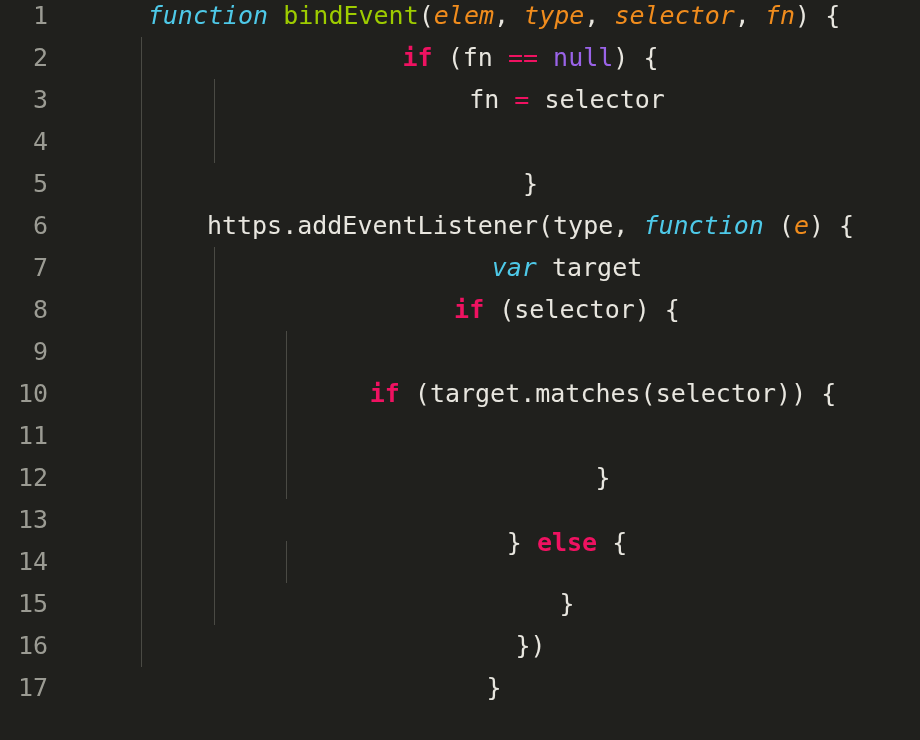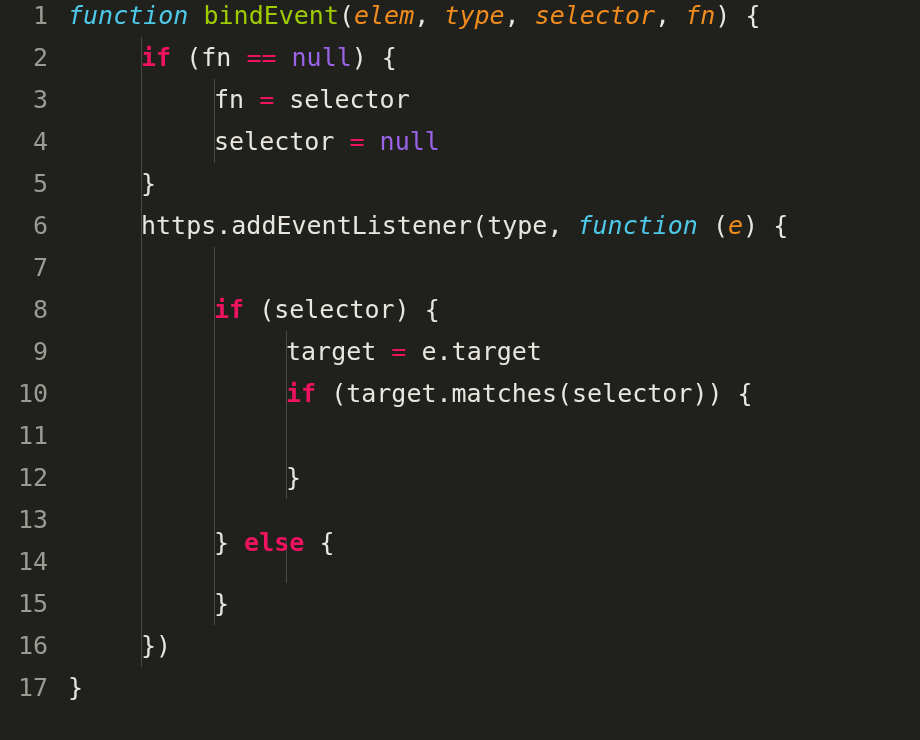--- a/index.html
+++ b/index.html
@@ -54,20 +54,21 @@
   }
 
   
   #code {
     position: absolute;
     left: 0;
     top: 0;
     width: 782px;
     height: 740px;
     z-index: 2;
+    text-align: center;
   }
   .line {
     position: absolute;
     left: 0;
     width: 920px;
     height: 42px;
     line-height: 42px;
     white-space: pre;
     font-family: "DejaVu Sans Mono", "Liberation Mono", monospace;
     font-size: 25px;
@@ -129,25 +130,24 @@
       <div class="guide" style="left: 214px; top: 79px; height: 84px;"></div>
       <div class="guide" style="left: 214px; top: 247px; height: 378px;"></div>
       <div class="guide" style="left: 286px; top: 331px; height: 168px;"></div>
       <div class="guide" style="left: 286px; top: 541px; height: 42px;"></div>
     </div>
 
   <div id="code">
       <div class="line" style="top: -5px;"><span class="pad" style="width: 68px;"></span><span class="t-storage">function</span><span class="t-plain"> </span><span class="t-fnname">bindEvent</span><span class="t-plain">(</span><span class="t-param">elem</span><span class="t-plain">, </span><span class="t-param">type</span><span class="t-plain">, </span><span class="t-param">selector</span><span class="t-plain">, </span><span class="t-param">fn</span><span class="t-plain">) {</span></div>
       <div class="line" style="top: 37px;"><span class="pad" style="width: 141px;"></span><span class="t-kw">if</span><span class="t-plain"> (fn </span><span class="t-op">==</span><span class="t-plain"> </span><span class="t-const">null</span><span class="t-plain">) {</span></div>
       <div class="line" style="top: 79px;"><span class="pad" style="width: 214px;"></span><span class="t-plain">fn </span><span class="t-op">=</span><span class="t-plain"> selector</span></div>
-      <div class="line" style="top: 121px;"><span class="pad" style="width: 214px;"></span><span class="t-plain">selector </span><span class="t-op">=</span><span class="t-plain"> </span><span class="t-const">null</span></div>
       <div class="line" style="top: 163px;"><span class="pad" style="width: 141px;"></span><span class="t-plain">}</span></div>
       <div class="line" style="top: 205px;"><span class="pad" style="width: 141px;"></span><span class="t-plain">https.addEventListener(type, </span><span class="t-storage">function</span><span class="t-plain"> (</span><span class="t-param">e</span><span class="t-plain">) {</span></div>
+      <div class="line" style="top: 247px;"><span class="pad" style="width: 214px;"></span><span class="t-storage">var</span><span class="t-plain"> target</span></div>
       <div class="line" style="top: 289px;"><span class="pad" style="width: 214px;"></span><span class="t-kw">if</span><span class="t-plain"> (selector) {</span></div>
-      <div class="line" style="top: 331px;"><span class="pad" style="width: 286px;"></span><span class="t-plain">target </span><span class="t-op">=</span><span class="t-plain"> e.target</span></div>
       <div class="line" style="top: 373px;"><span class="pad" style="width: 286px;"></span><span class="t-kw">if</span><span class="t-plain"> (target.matches(selector)) {</span></div>
       <div class="line" style="top: 457px;"><span class="pad" style="width: 286px;"></span><span class="t-plain">}</span></div>
       <div class="line" style="top: 499px; margin-top: 23px;"><span class="pad" style="width: 214px;"></span><span class="t-plain">} </span><span class="t-kw">else</span><span class="t-plain"> {</span></div>
       <div class="line" style="top: 583px;"><span class="pad" style="width: 214px;"></span><span class="t-plain">}</span></div>
       <div class="line" style="top: 625px;"><span class="pad" style="width: 141px;"></span><span class="t-plain">})</span></div>
       <div class="line" style="top: 667px;"><span class="pad" style="width: 68px;"></span><span class="t-plain">}</span></div>
     </div>
 
 
 </div>

